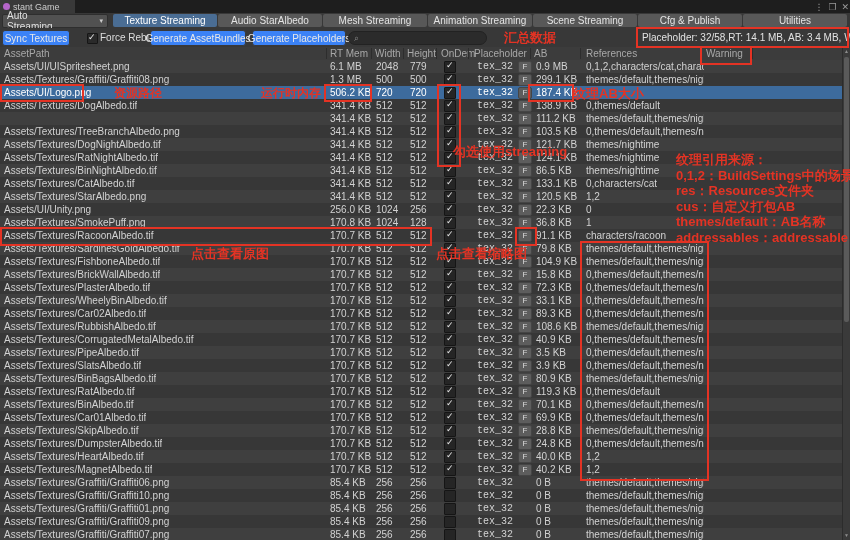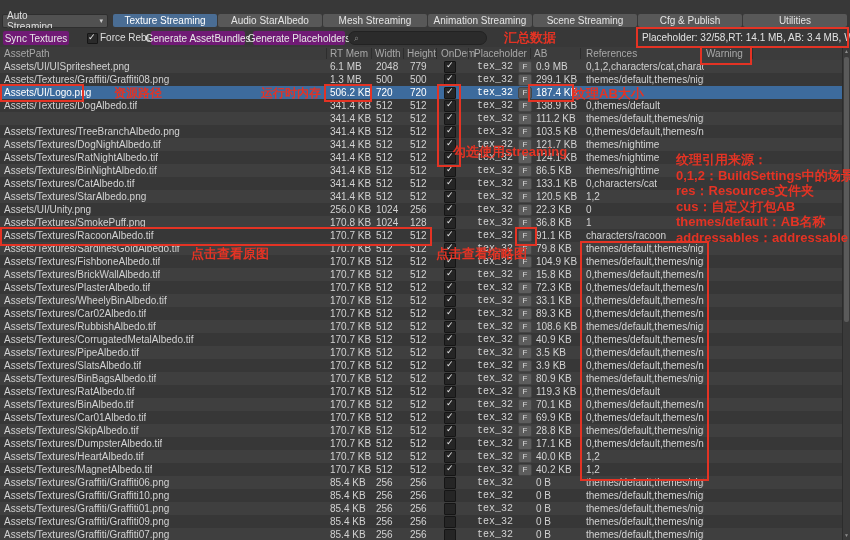--- a/index.html
+++ b/index.html
@@ -22,21 +22,21 @@
             border:1px solid #2e2e2e;border-radius:2px;font-size:10px;color:#e0e0e0;
             display:flex;align-items:center;justify-content:space-between;padding:0 4px;gap:36px;}
   .dropdown .arr{font-size:7px;color:#cfcfcf;}
   .tab{position:absolute;top:14px;height:13px;width:104px;background:#585858;border-radius:2px;
        font-size:10px;color:#e4e4e4;display:flex;align-items:center;justify-content:center;
        white-space:nowrap;}
   .tab.active{background:#4a6d94;color:#ffffff;}
   
   .btnrow{position:absolute;left:0;top:28px;width:850px;height:19px;background:#383838;
           border-bottom:1px solid #2a2a2a;}
-  .btn{position:absolute;top:2px;height:14px;background:#701a75;border:1px solid #393939;
+  .btn{position:absolute;top:2px;height:14px;background:#3b82f6;border:1px solid #393939;
        border-radius:3px;font-size:10px;color:#e8e8e8;display:flex;align-items:center;
        justify-content:center;white-space:nowrap;}
   .b-sync{left:2px;width:66px;}
   .b-genab{left:150px;width:94px;}
   .b-genph{left:252px;width:92px;}
   .fr-cb{position:absolute;left:87px;top:5px;width:9px;height:9px;background:#2a2a2a;
          border:1px solid #161616;border-radius:1px;}
   .fr-cb::after{content:"✓";position:absolute;left:0px;top:-2px;font-size:9px;color:#e8e8e8;}
   .fr-label{position:absolute;left:100px;top:4px;font-size:10px;color:#dddddd;}
   .search{position:absolute;left:348px;top:3px;width:132px;height:12px;background:#2b2b2b;
@@ -101,20 +101,31 @@
   .at-streaming{left:453px;top:143px;}
   .at-refsource{left:676px;top:152px;line-height:15.5px;}
   .at-vieworig{left:191px;top:245px;}
   .at-viewthumb{left:436px;top:245px;}
 </style>
 </head>
 <body>
 
 <div id="app">
 
+  <div class="titlebar">
+    <div class="doctab">
+      <span class="docdot"></span>
+      <span class="doctitle">stant Game</span>
+    </div>
+    <div class="winctl">
+      <span>⋮</span>
+      <span>❐</span>
+      <span>✕</span>
+    </div>
+  </div>
 
   <div class="tabsrow"></div>
   <div class="dropdown">
     <span>Auto Streaming</span>
     <span class="arr">▾</span>
   </div>
   <div id="tabs">
       <div class="tab active" style="left: 113px;">Texture Streaming</div>
       <div class="tab" style="left: 218px;">Audio StarAlbedo</div>
       <div class="tab" style="left: 323px;">Mesh Streaming</div>
@@ -478,21 +489,21 @@
         <span class="c c-refs">themes/default,themes/nightim</span>
       </div>
       <div class="row">
         <span class="c c-path">Assets/Textures/DumpsterAlbedo.tif</span>
         <span class="c c-rt">170.7 KB</span>
         <span class="c c-w">512</span>
         <span class="c c-h">512</span>
         <div class="cb checked"></div>
         <span class="c c-ph">tex_32</span>
         <div class="fbtn">F</div>
-        <span class="c c-ab">17.1 KB</span>
+        <span class="c c-ab">24.8 KB</span>
         <span class="c c-refs">0,themes/default,themes/nighti</span>
       </div>
       <div class="row">
         <span class="c c-path">Assets/Textures/HeartAlbedo.tif</span>
         <span class="c c-rt">170.7 KB</span>
         <span class="c c-w">512</span>
         <span class="c c-h">512</span>
         <div class="cb checked"></div>
         <span class="c c-ph">tex_32</span>
         <div class="fbtn">F</div>

